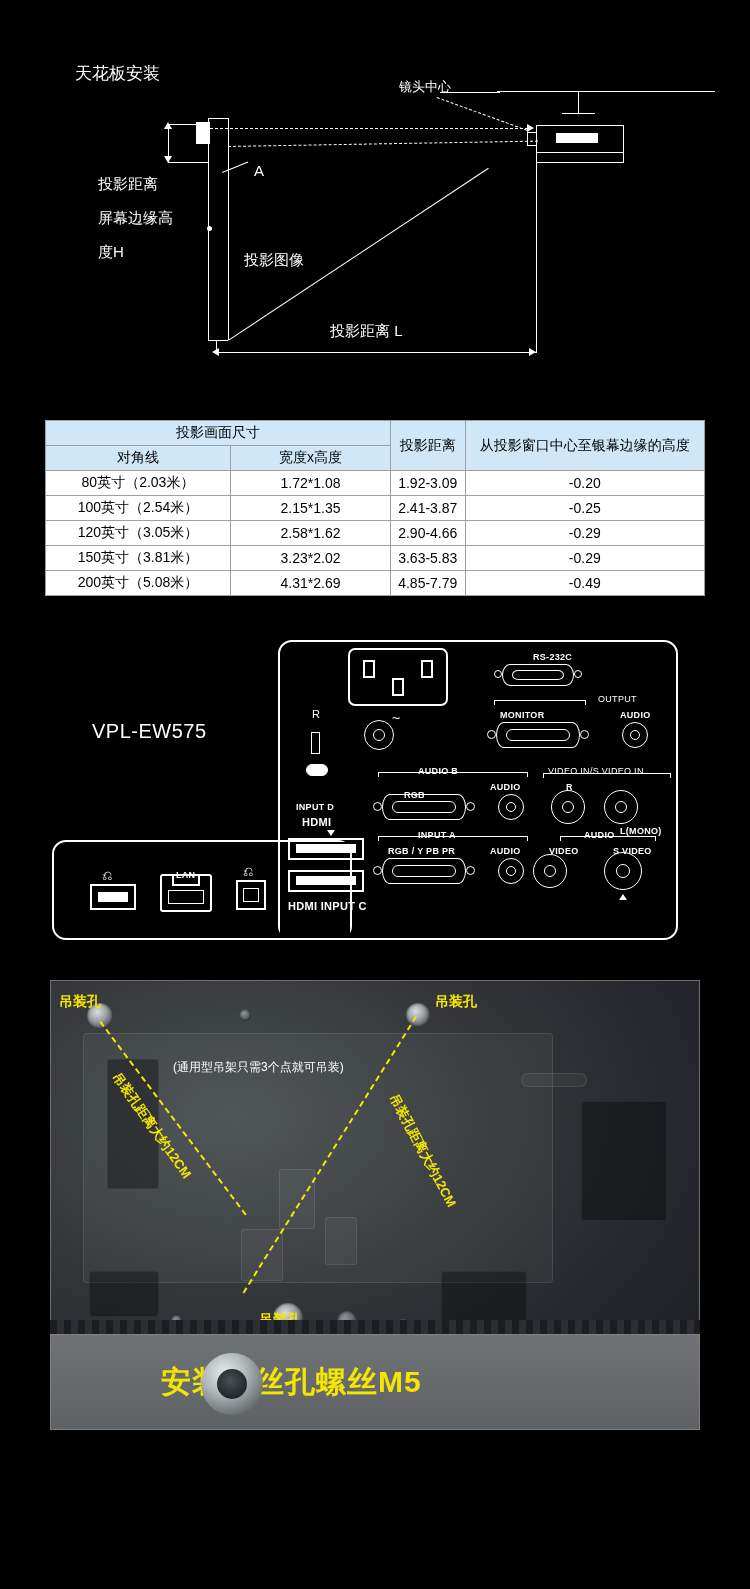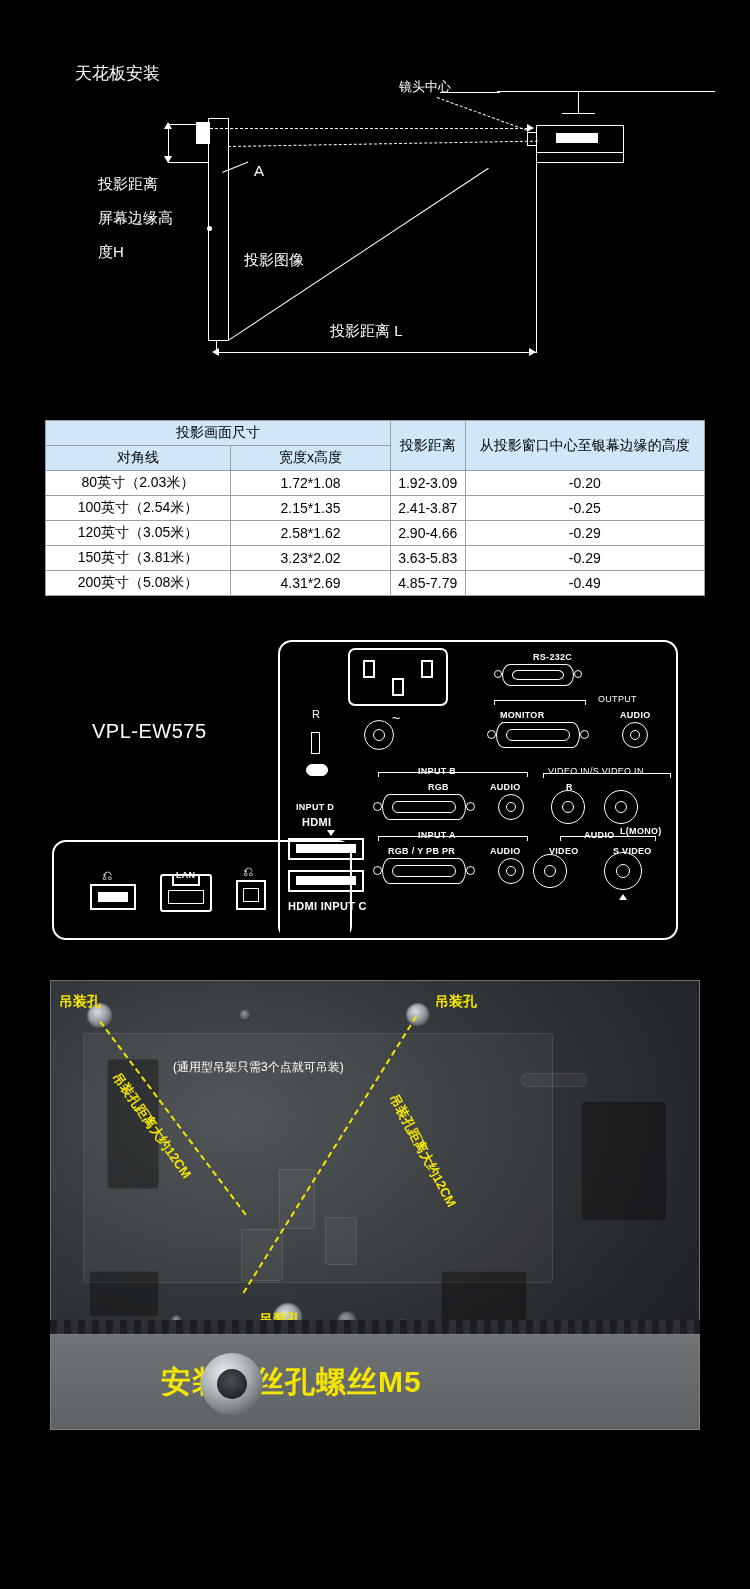--- a/index.html
+++ b/index.html
@@ -237,22 +237,22 @@
   <div class="jack" style="left:630px; top:108px; width:10px; height:10px;"></div>
 
   <div class="ptxt t10" style="left:312px; top:86px; font-size:11px;">R</div>
   <div class="pshape" style="left:311px; top:110px; width:9px; height:22px; border-width:1.5px;"></div>
   <div class="pshape" style="left:306px; top:142px; width:22px; height:12px; border-radius:6px; border-width:1.5px; background:#fff;"></div>
 
   <div class="jack" style="left:364px; top:98px; width:30px; height:30px;"></div>
   <div class="jack" style="left:373px; top:107px; width:12px; height:12px;"></div>
 
   <div class="brk" style="left:378px; top:150px; width:150px;"></div>
-  <div class="ptxt b" style="left:418px; top:144px;">INPUT B</div>
-  <div class="ptxt b" style="left:404px; top:160px;margin-left:24px;">RGB</div>
+  <div class="ptxt b" style="left:418px; top:144px;">AUDIO B</div>
+  <div class="ptxt b" style="left:404px; top:168px;">RGB</div>
   <div class="ptxt b" style="left:490px; top:160px;">AUDIO</div>
 
   <div class="ptxt" style="left:548px; top:144px;">VIDEO IN/S VIDEO IN</div>
   <div class="brk" style="left:543px; top:151px; width:128px;"></div>
   <div class="ptxt b" style="left:566px; top:160px;">R</div>
   <div class="ptxt b" style="left:620px; top:160px;margin-top:44px;">L(MONO)</div>
 
   <div class="dsub" style="left:382px; top:172px; width:84px; height:26px;"></div>
   <div class="dsub" style="left:392px; top:179px; width:64px; height:12px; border-radius:6px/50%;"></div>
   <div class="jack" style="left:373px; top:180px; width:9px; height:9px;"></div>

